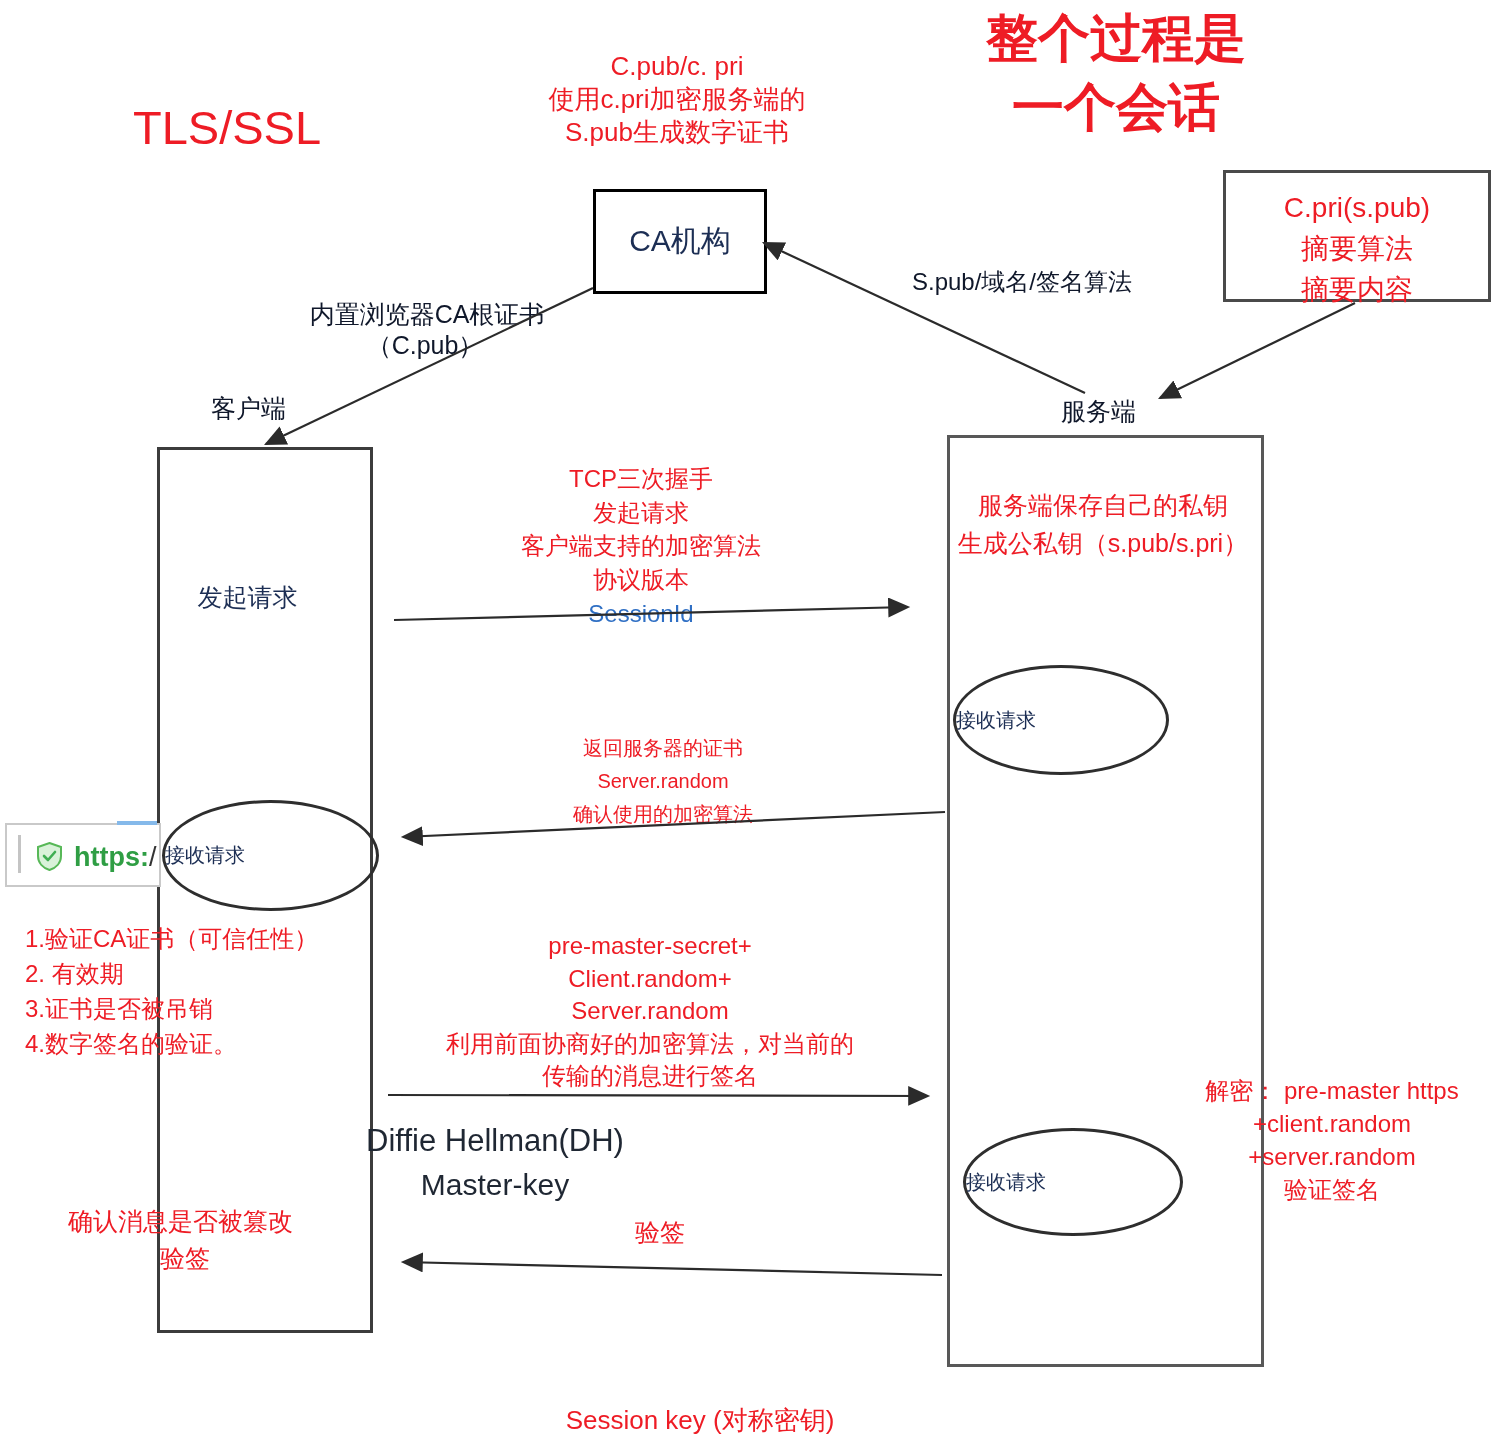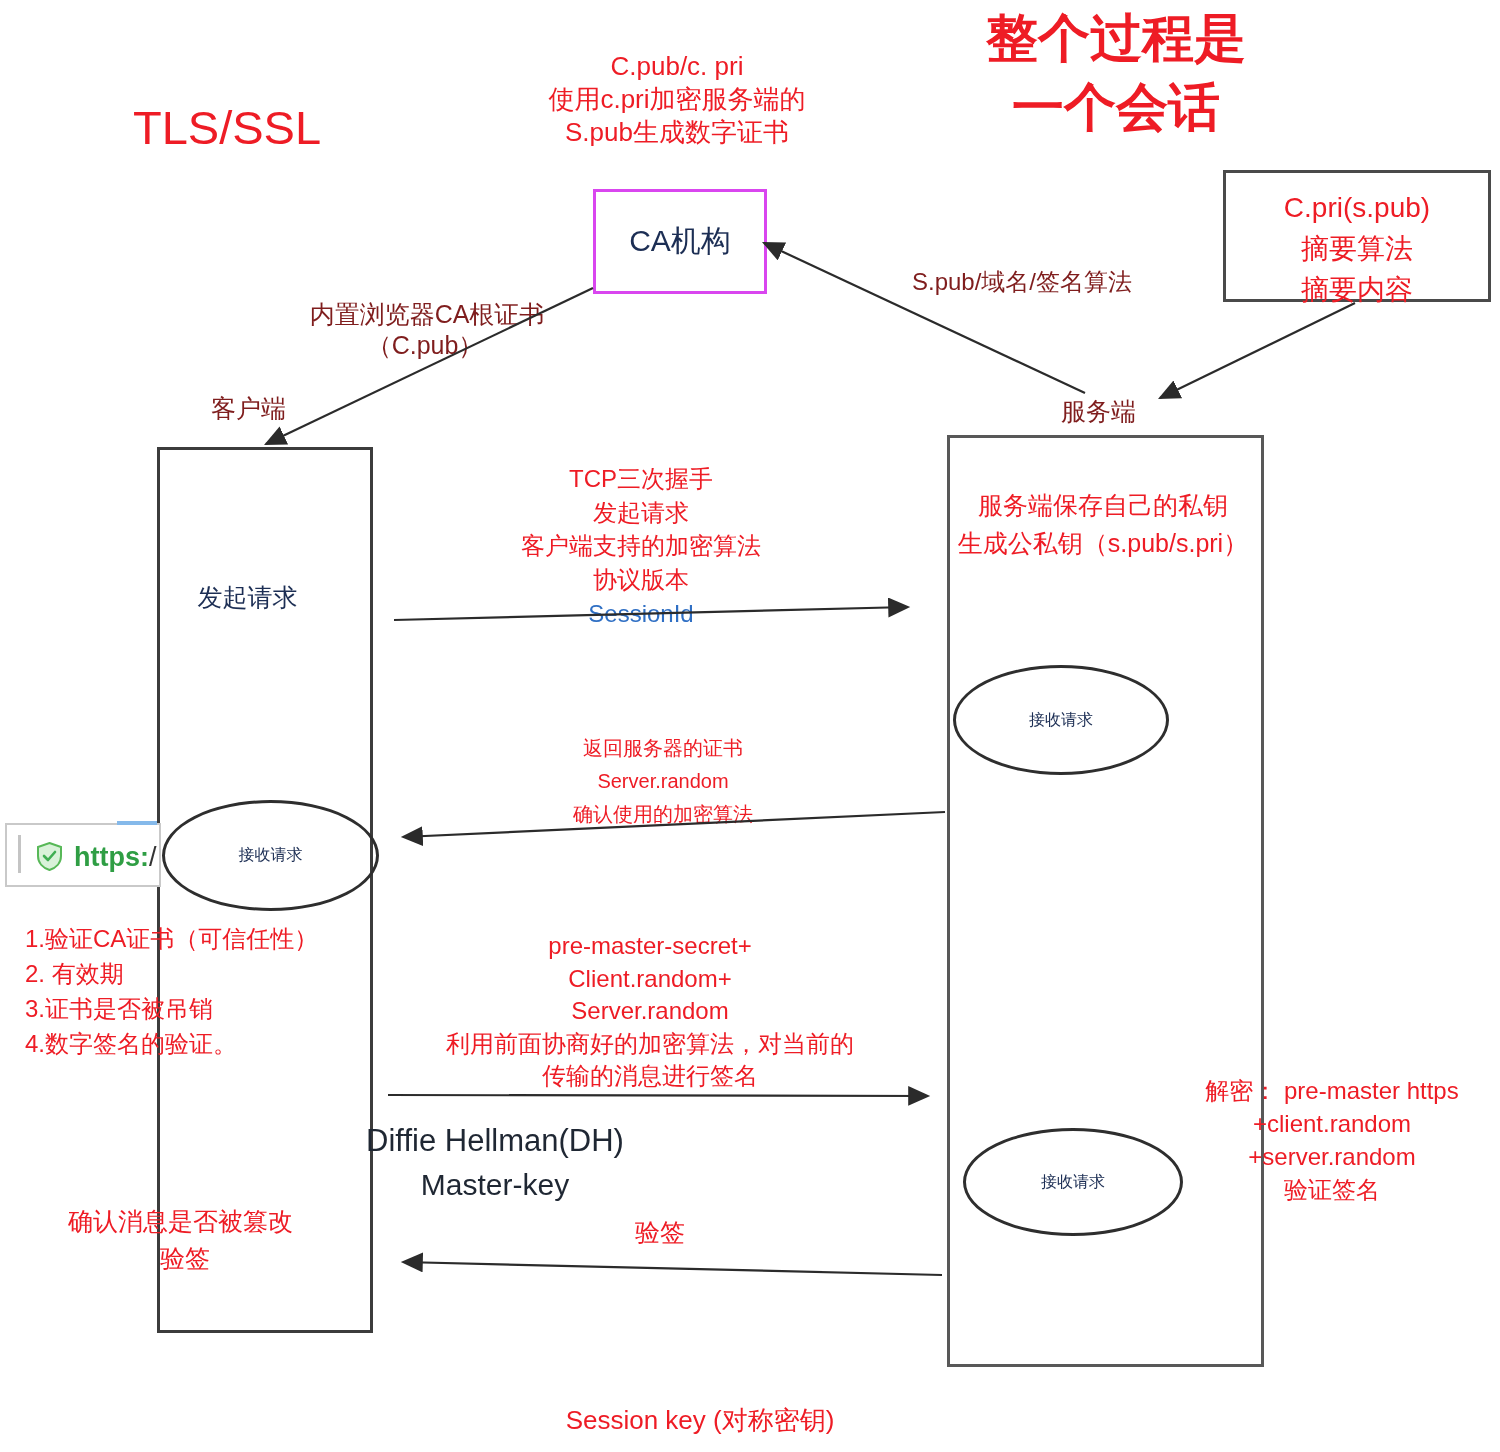--- a/index.html
+++ b/index.html
@@ -3,31 +3,31 @@
 <meta charset="utf-8">
 <style>
   html,body{margin:0;padding:0;background:#fff;}
   .canvas{position:relative;width:1500px;height:1452px;background:#fff;overflow:hidden;
           font-family:"Liberation Sans", sans-serif;}
   .abs{position:absolute;}
   .ctr{text-align:center;}
   .red{color:var(--red,#ee1c25);}
   .blue{color:var(--blue,#2f6fc4);}
   .navy{color:var(--navy,#1c2e54);}
-  .blk{color:#7f1d1d;}
+  .blk{color:#0f172a;}
   .nowrap{white-space:nowrap;}
   .box{position:absolute;background:transparent;}
   .left-rect{left:157px;top:447px;width:210px;height:880px;border:3px solid #3c3c3c;}
   .right-rect{left:947px;top:435px;width:311px;height:926px;border:3px solid #585858;}
-  .ca-box{left:593px;top:189px;width:168px;height:99px;border:3px solid #d946ef;
+  .ca-box{left:593px;top:189px;width:168px;height:99px;border:3px solid #000000;
           display:flex;align-items:center;justify-content:center;font-size:30px;}
   .cpri-box{left:1223px;top:170px;width:268px;height:132px;border:3px solid #4a4a4a;
             font-size:28px;line-height:41px;padding-top:14px;box-sizing:border-box;}
   .ellipse{position:absolute;border:3px solid #2e2e2e;border-radius:50%;
-           display:flex;align-items:center;justify-content:center;font-size:16px;}
+           display:flex;align-items:center;justify-content:flex-start;font-size:20px;}
   .el-left{left:162px;top:800px;width:211px;height:105px;}
   .el-r1{left:953px;top:665px;width:210px;height:104px;}
   .el-r2{left:963px;top:1128px;width:214px;height:102px;}
   .tls-title{left:133px;top:100px;width:185px;font-size:47px;}
   .top-note{left:518px;top:50px;width:318px;font-size:26px;line-height:33px;}
   .session-note{left:950px;top:4px;width:332px;font-size:52px;line-height:69px;font-weight:600;}
   .spub-label{left:900px;top:266px;width:244px;font-size:24px;}
   .ca-root1{left:305px;top:298px;width:244px;font-size:25px;}
   .ca-root2{left:305px;top:329px;width:240px;font-size:25px;}
   .client-label{left:211px;top:392px;font-size:25px;}

